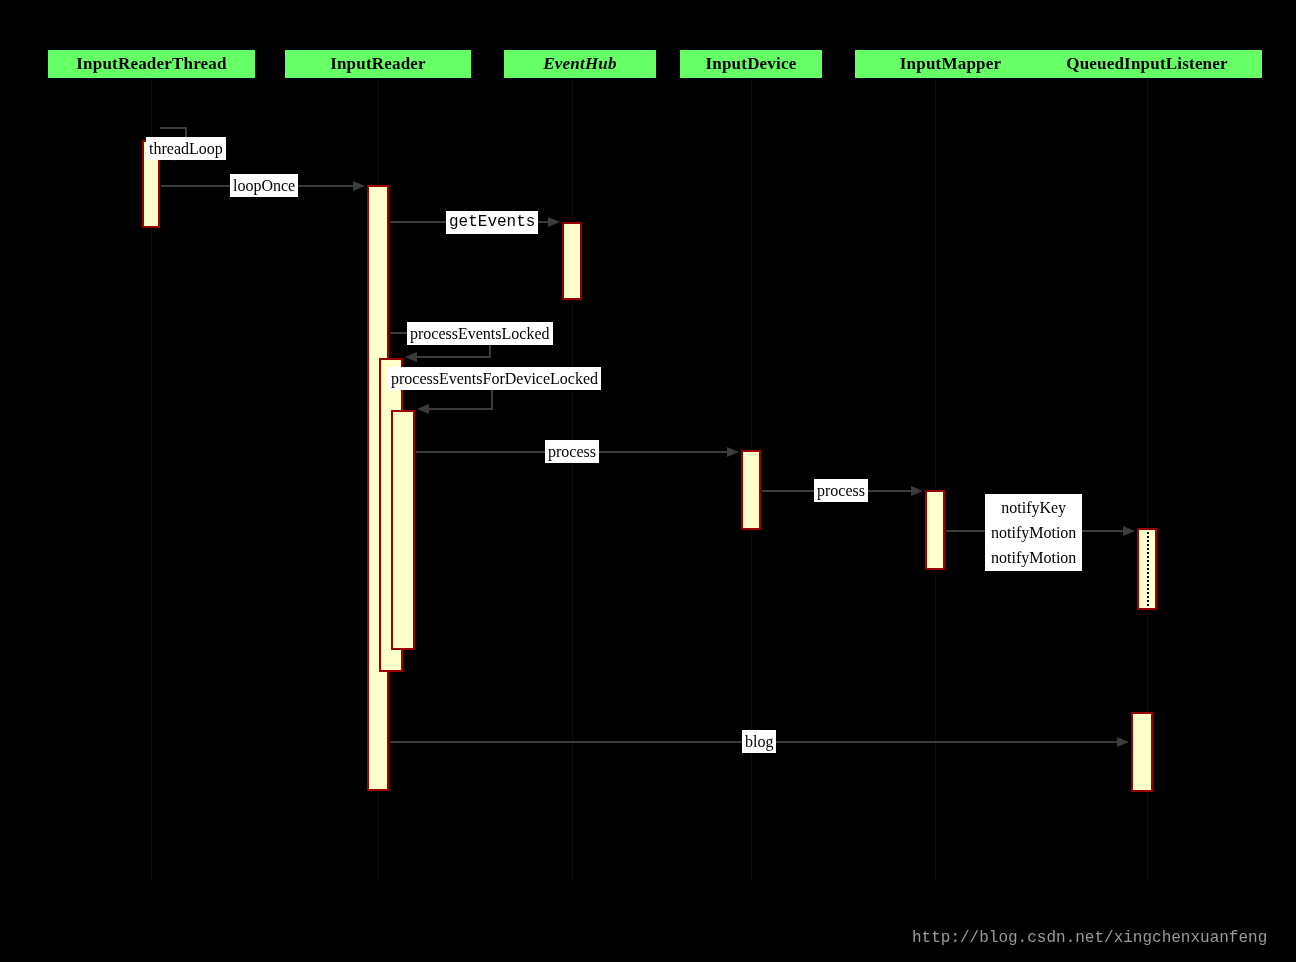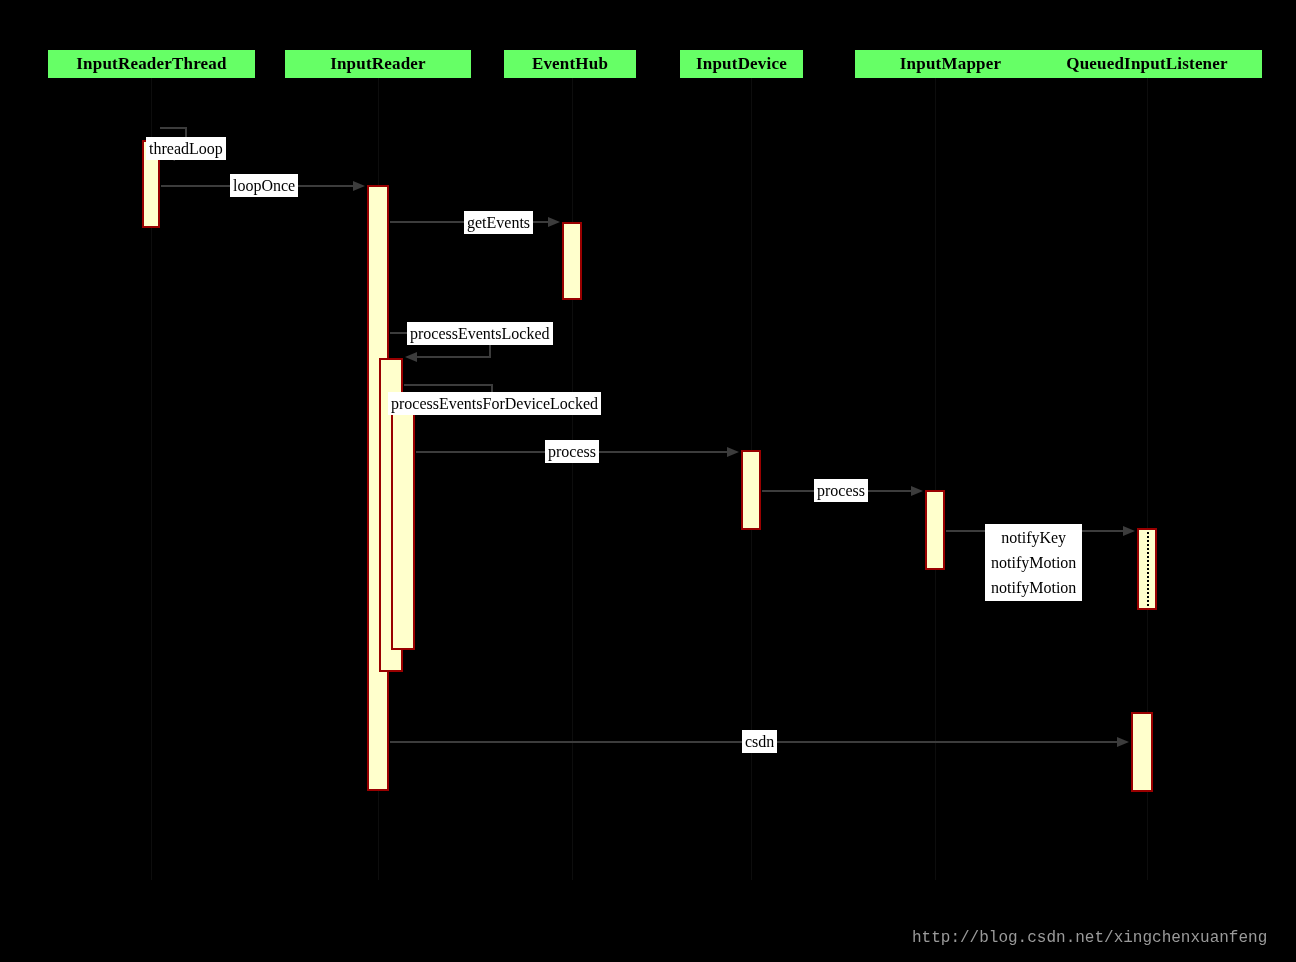--- a/index.html
+++ b/index.html
@@ -45,41 +45,41 @@
   }
   .msg-label{
     position:absolute;
     background:var(--label-bg);
     color:var(--label-fg);
     font-size:16px;
     line-height:23px;
     padding:0 3px;
     white-space:nowrap;
   }
-  .msg-label.multiline{text-align:center;padding:1px 6px;margin-top:30px;}
+  .msg-label.multiline{text-align:center;padding:1px 6px;}
   .msg-label.multiline span{display:block;line-height:25px;}
   svg.arrows{position:absolute;left:0;top:0;pointer-events:none;}
   .watermark{
     position:absolute;
     left:912px;top:929px;
     font-family:Liberation Mono, monospace;
     font-size:16px;
     color:var(--watermark-fg);
     white-space:nowrap;
   }
 </style>
 </head>
 <body>
 
 <div class="canvas">
 
   <div class="actor" style="left:285px;width:186px;">InputReader</div>
   <div class="actor" style="left:48px;width:207px;">InputReaderThread</div>
-  <div class="actor" style="left:504px;width:132px;">EventHub</div>
-  <div class="actor" style="left:680px;width:123px;">InputDevice</div>
+  <div class="actor" style="left:504px;width:152px;font-style:italic;">EventHub</div>
+  <div class="actor" style="left:680px;width:142px;">InputDevice</div>
   <div class="actor" style="left:855px;width:191px;">InputMapper</div>
   <div class="actor" style="left:1032px;width:230px;">QueuedInputListener</div>
 
   <div class="lifeline" style="left:151px;"></div>
   <div class="lifeline" style="left:378px;"></div>
   <div class="lifeline" style="left:572px;"></div>
   <div class="lifeline" style="left:751px;"></div>
   <div class="lifeline" style="left:935px;"></div>
   <div class="lifeline" style="left:1147px;"></div>
 
@@ -116,27 +116,27 @@
   <div class="activation" style="left:391px;top:410px;width:24px;height:240px;"></div>
   <div class="activation" style="left:741px;top:450px;width:20px;height:80px;"></div>
   <div class="activation" style="left:925px;top:490px;width:20px;height:80px;"></div>
   <div class="activation" style="left:1137px;top:528px;width:20px;height:82px;">
     <div class="dotted-core"></div>
   </div>
   <div class="activation" style="left:1131px;top:712px;width:22px;height:80px;"></div>
 
   <div class="msg-label" style="left:146px;top:101px;margin-top:36px;">threadLoop</div>
   <div class="msg-label" style="left:230px;top:174px;">loopOnce</div>
-  <div class="msg-label" style="left:464px;top:211px;">getEvents</div>
+  <div class="msg-label" style="left:446px;top:211px;font-family:Liberation Mono, monospace;">getEvents</div>
   <div class="msg-label" style="left:407px;top:322px;">processEventsLocked</div>
-  <div class="msg-label" style="left:388px;top:392px;">processEventsForDeviceLocked</div>
+  <div class="msg-label" style="left:388px;top:367px;">processEventsForDeviceLocked</div>
   <div class="msg-label" style="left:545px;top:440px;">process</div>
   <div class="msg-label" style="left:814px;top:479px;">process</div>
   <div class="msg-label multiline" style="left:985px;top:494px;">
     <span>notifyKey</span>
     <span>notifyMotion</span>
     <span>notifyMotion</span>
   </div>
-  <div class="msg-label" style="left:742px;top:730px;">csdn</div>
+  <div class="msg-label" style="left:742px;top:730px;">blog</div>
 
   <div class="watermark">http://blog.csdn.net/xingchenxuanfeng</div>
 
 </div>
 
 </body></html>

